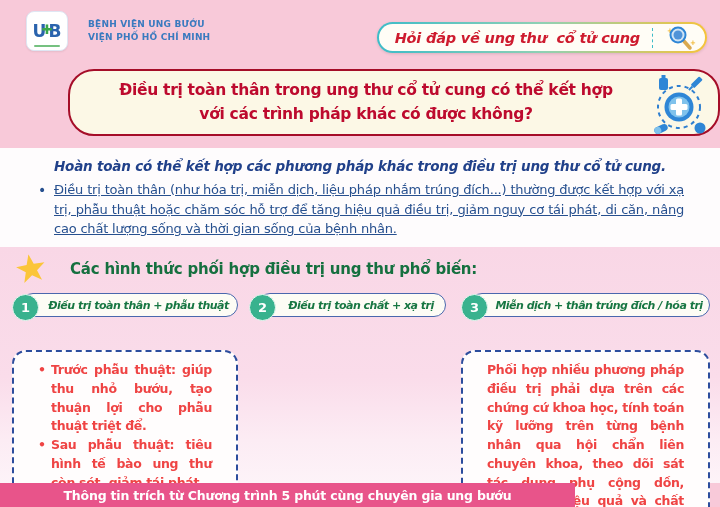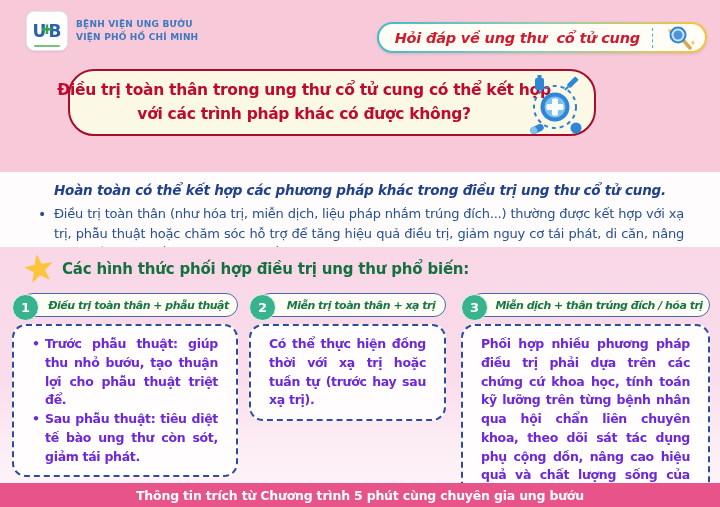--- a/index.html
+++ b/index.html
@@ -16,70 +16,69 @@
   .logo{ position:absolute; left:26px; top:11px; display:flex; align-items:center; gap:8px; }
   .logo-mark{
     width:42px; height:40px; background:#fff; border:1px solid #dfe6f3; border-radius:8px;
     position:relative; display:flex; align-items:center; justify-content:center;
     box-shadow:0 1px 2px rgba(0,0,0,.08);
   }
   .logo-mark .u{ color:#2a63ad; font-weight:bold; font-size:17px; margin-right:1px; }
   .logo-mark .b{ color:#2a63ad; font-weight:bold; font-size:17px; margin-left:1px; }
   .logo-mark .plus{ position:absolute; left:50%; top:46%; transform:translate(-50%,-50%); color:#3aa64a; font-size:13px; font-weight:bold; }
   .logo-mark .arc{ position:absolute; bottom:3px; left:7px; right:7px; height:2px; background:#3aa64a; border-radius:2px; opacity:.7; }
-  .logo-text{ display:flex; flex-direction:column; justify-content:center; }
+  .logo-text{ display:flex; flex-direction:column; justify-content:center;margin-left:12px; }
   .logo-text div{ color:#3a7abf; font-size:9px; font-weight:bold; line-height:1.45; letter-spacing:.2px; }
 
   .badge-wrap{
     position:absolute; right:13px; top:22px; height:31px; border-radius:17px; padding:2px;
     background:linear-gradient(90deg,#3dbcc8,#8fd0b4,#f5c33b);
     box-shadow:0 1px 3px rgba(0,0,0,.12);
   }
   .badge{
     height:100%; background:#fffdf6; border-radius:15px;
     display:flex; align-items:center; padding:0 8px 0 16px; gap:12px;
   }
   .badge-text{ color:#ce1b2e; font-weight:bold; font-style:italic; font-size:14.5px; white-space:pre; letter-spacing:-0.2px; }
   .badge-divider{ width:0; height:20px; border-left:1.5px dashed #3dbcc8; }
   .badge svg{ display:block; }
 
   .question-box{
-    position:absolute; left:68px; top:69px; width:528px; height:67px;
+    position:absolute; left:68px; top:69px; width:652px; height:67px;
     background:#fcf8e6; border:2.5px solid #a50d28; border-radius:26px;
     display:flex; flex-direction:column; align-items:center; justify-content:center;
     padding:4px 70px 4px 14px;
   }
   .question-box .q-line{
     color:#bd0a2e; font-weight:bold; font-size:15.5px; line-height:1.5;
     text-align:center; white-space:nowrap; letter-spacing:-0.3px;
   }
   .med-icon{ position:absolute; right:8px; top:2px; }
 
   
   .answer{
     position:absolute; left:0; top:148px; width:720px; height:110px; background:#fefcfd;
     padding:10px 36px 0 36px;
-    margin-top:24px;
   }
   .answer .headline{
     color:#21418a; font-weight:bold; font-style:italic; font-size:13.5px;
     text-align:center; letter-spacing:-0.2px; margin-bottom:6px; white-space:nowrap;
   }
   .answer .bullet{
     position:relative; color:#27508f; font-size:13px; line-height:1.5;
-    text-align:justify; padding-left:18px; letter-spacing:-0.2px;
+    text-align:justify; padding-left:18px; letter-spacing:-0.2px;text-decoration:underline;
   }
   .answer .bullet::before{ content:"•"; position:absolute; left:2px; top:0; color:#27508f; font-size:14px; }
 
   
   .combos{
     position:absolute; left:0; top:247px; width:720px; height:236px;
     background:linear-gradient(180deg,#f9d7e6 0%, #fadcea 55%, #fcecf4 82%, #fdf3f8 100%);
   }
-  .combo-head{ position:absolute; left:24px; top:7px; display:flex; align-items:center; gap:8px; }
+  .combo-head{ position:absolute; left:16px; top:7px; display:flex; align-items:center; gap:24px; }
   .star{
     width:30px; height:30px; background:#fbc53a; transform:rotate(-10deg);
     clip-path:polygon(50% 0%, 62% 34%, 98% 36%, 69% 58%, 80% 92%, 50% 71%, 20% 92%, 31% 58%, 2% 36%, 38% 34%);
     filter:drop-shadow(0 1px 1px #d98b1e);
   }
   .combo-title{ color:#15703f; font-weight:bold; font-size:15px; letter-spacing:-0.2px; }
 
   .cols{ position:absolute; left:12px; top:46px; width:698px; display:flex; }
   .col{ position:relative; }
   .col1{ width:226px; margin-right:11px; }
@@ -98,31 +97,31 @@
     white-space:nowrap; letter-spacing:-0.5px;
   }
   .num{
     position:absolute; left:0; top:1px; width:27px; height:27px; border-radius:50%;
     background:#39b28e; border:1.5px solid #e9f7f1; z-index:2;
     display:flex; align-items:center; justify-content:center;
     color:#fff; font-weight:bold; font-size:13px;
   }
 
   .box{
-    margin-top:2px; background:#fffdfd; border:2px dashed #2c4d9d; border-radius:14px;
-    padding:9px 18px; color:#6d28d9; font-weight:bold; font-size:12.5px; line-height:1.5;
+    margin-top:28px; background:#fffdfd; border:2px dashed #2c4d9d; border-radius:14px;
+    padding:9px 24px; color:#ef4444; font-weight:bold; font-size:12.5px; line-height:1.5;
     letter-spacing:-0.3px; text-align:justify;
   }
   .box .item{ position:relative; padding-left:13px; }
   .box .item::before{ content:"•"; position:absolute; left:0; top:0; }
   .box p{ }
 
   
   .footer{
-    position:absolute; left:0; bottom:0; width:720px; height:24px; background:#e8548a;
+    position:absolute; left:0; bottom:0; width:575px; height:24px; background:#e8548a;
     display:flex; align-items:center; justify-content:center;
   }
   .footer span{ color:#fff; font-size:12.5px; font-weight:600; letter-spacing:-0.2px; }
 </style>
 </head>
 <body>
 
 <div class="page">
 
   <header class="top">
@@ -193,33 +192,30 @@
 
       <div class="col col1">
         <div class="pill-row">
           <span class="num">1</span>
           <div class="pill">
             <span>Điều trị toàn thân + phẫu thuật</span>
           </div>
         </div>
         <div class="box">
           <div class="item">Trước phẫu thuật: giúp thu nhỏ bướu, tạo thuận lợi cho phẫu thuật triệt để.</div>
-          <div class="item">Sau phẫu thuật: tiêu diệt tế bào ung thư còn sót, giảm tái phát.</div>
+          <div class="item">Sau phẫu thuật: tiêu hình tế bào ung thư còn sót, giảm tái phát.</div>
         </div>
       </div>
 
       <div class="col col2">
         <div class="pill-row">
           <span class="num">2</span>
           <div class="pill">
-            <span>Miễn trị toàn thân + xạ trị</span>
+            <span>Điều trị toàn chất + xạ trị</span>
           </div>
-        </div>
-        <div class="box">
-          <p>Có thể thực hiện đồng thời với xạ trị hoặc tuần tự (trước hay sau xạ trị).</p>
         </div>
       </div>
 
       <div class="col col3">
         <div class="pill-row">
           <span class="num">3</span>
           <div class="pill">
             <span>Miễn dịch + thân trúng đích / hóa trị</span>
           </div>
         </div>

